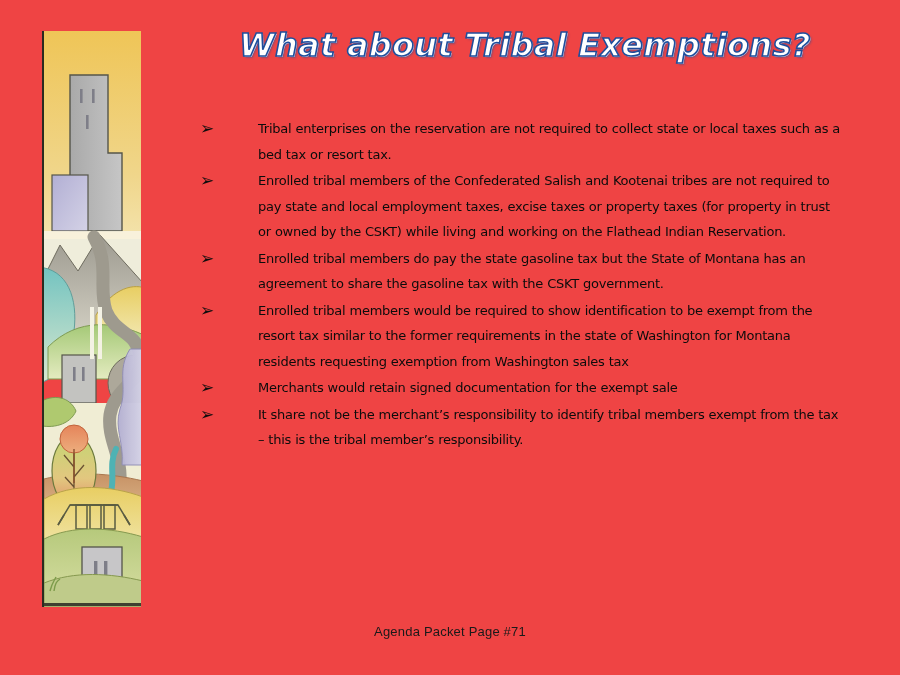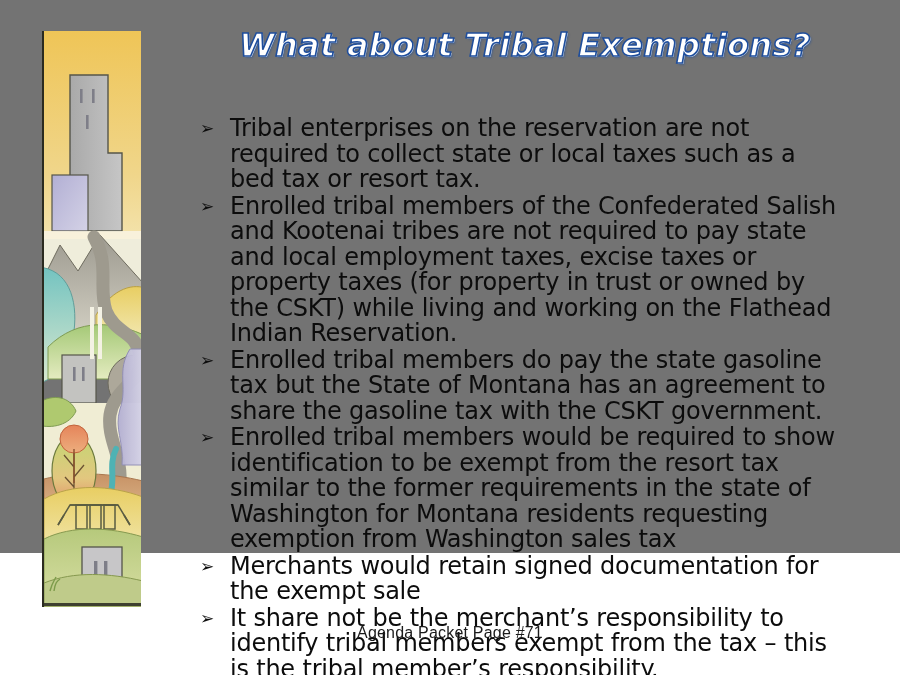--- a/index.html
+++ b/index.html
@@ -13,22 +13,22 @@
     height: 675px;
     overflow: hidden;
     font-family: "Liberation Sans", sans-serif;
     position: relative;
   }
 
   #slide {
     position: absolute;
     left: 0; top: 0;
     width: 900px;
-    height: 553px;
-    background: #737373;
+    height: 675px;
+    background: #ef4444;
   }
 
   
   #side-art {
     position: absolute;
     left: 42px;
     top: 31px;
     width: 99px;
     height: 576px;
     overflow: hidden;
@@ -81,37 +81,38 @@
     line-height: 25.5px;
     color: #0c0c0c;
     font-family: "DejaVu Sans", sans-serif;
     position: relative;
     top: 0px;
     user-select: none;
   }
   .bullet-text {
     flex: 1 1 auto;
     font-family: "DejaVu Sans", sans-serif;
-    font-size: 24px;
+    font-size: 13px;
     line-height: 25.5px;
     color: #0c0c0c;
     letter-spacing: -0.25px;
     word-spacing: 0.2px;
+    margin-left: 28px;
   }
   .bullet-text b { font-weight: normal; }
 
   
   #footer-note {
     position: absolute;
     left: 0;
     top: 624px;
     width: 900px;
     text-align: center;
     font-family: "Liberation Sans", sans-serif;
-    font-size: 16px;
+    font-size: 13px;
     color: #1a1a1a;
     letter-spacing: 0.2px;
   }
 </style>
 </head>
 <body>
 
 <div id="slide">
 
   <div id="side-art">

